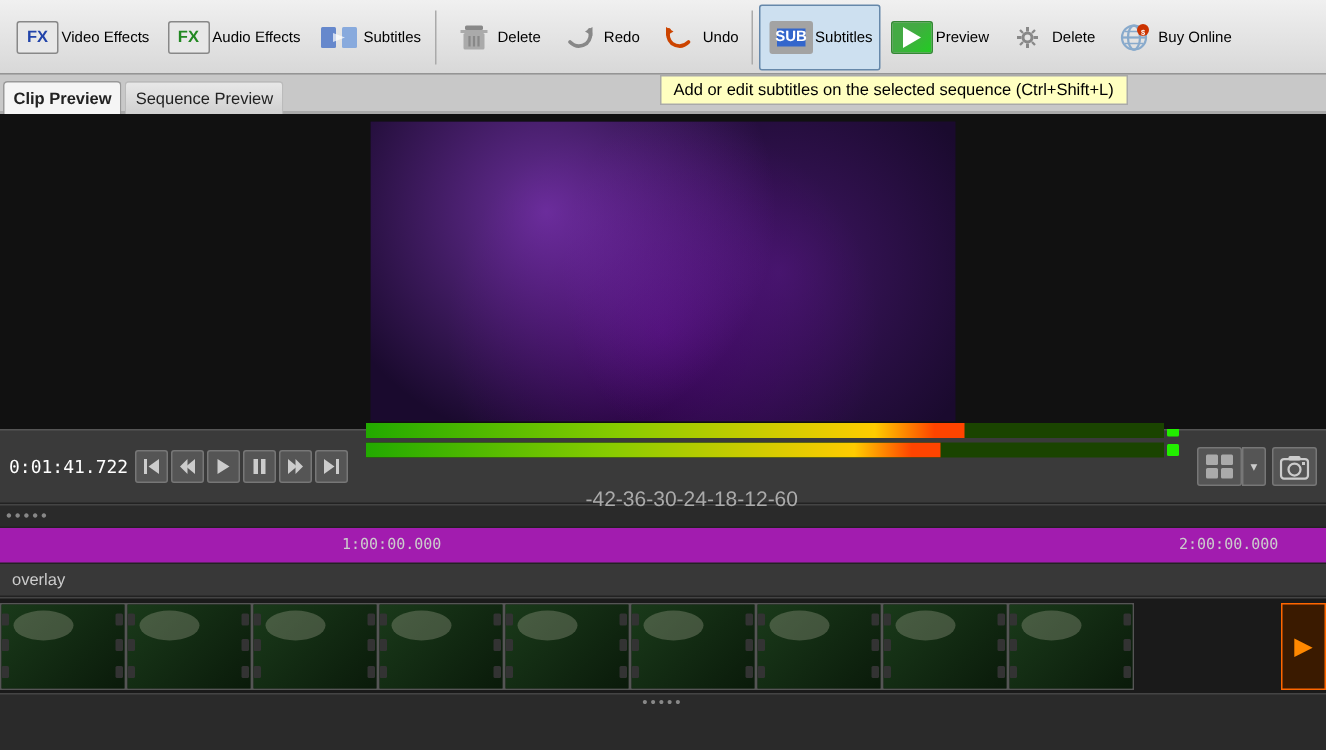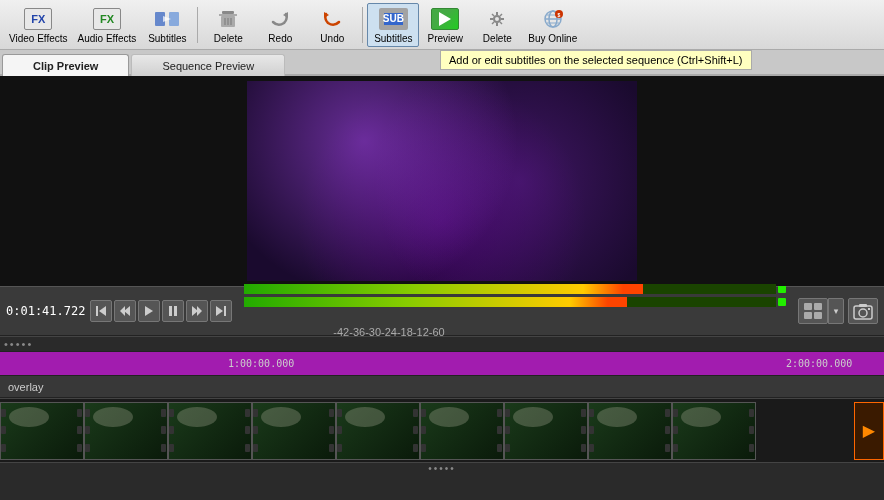--- a/index.html
+++ b/index.html
@@ -9,21 +9,21 @@
     #toolbar {
       display: flex;
       align-items: center;
       background: linear-gradient(to bottom, #f0f0f0, #d8d8d8);
       border-bottom: 1px solid #aaa;
       height: 50px;
       padding: 2px 4px;
     }
     .toolbar-btn {
       display: flex;
-      flex-direction: column;
+      flex-direction: row;
       align-items: center;
       justify-content: center;
       min-width: 52px;
       height: 44px;
       padding: 2px 4px;
       cursor: pointer;
       border: 1px solid transparent;
       border-radius: 2px;
       background: transparent;
       font-size: 10px;
@@ -99,21 +99,21 @@
     #tabs-row {
       display: flex;
       align-items: stretch;
       background: #c8c8c8;
       border-bottom: 2px solid #aaa;
       height: 26px;
       padding-top: 4px;
       padding-left: 2px;
     }
     .tab {
-      padding: 0 30px;
+      padding: 0 6px;
       height: 22px;
       line-height: 22px;
       cursor: pointer;
       font-size: 11px;
       border: 1px solid #bbb;
       border-bottom: none;
       border-radius: 3px 3px 0 0;
       background: linear-gradient(to bottom, #e8e8e8, #d0d0d0);
       margin-right: 2px;
       color: #222;
@@ -222,23 +222,23 @@
       gap: 3px;
     }
     .vu-track {
       display: flex;
       align-items: center;
       height: 10px;
       gap: 2px;
     }
     .vu-scale {
       display: flex;
-      justify-content: center;
+      justify-content: flex-end;
       color: #aaa;
-      font-size: 11px;
+      font-size: 14px;
       padding: 0 2px;
       margin-top: 16px;
     }
     .vu-filled {
       height: 10px;
       background: #1a4400;
       flex: 1;
       position: relative;
       overflow: hidden;
     }

